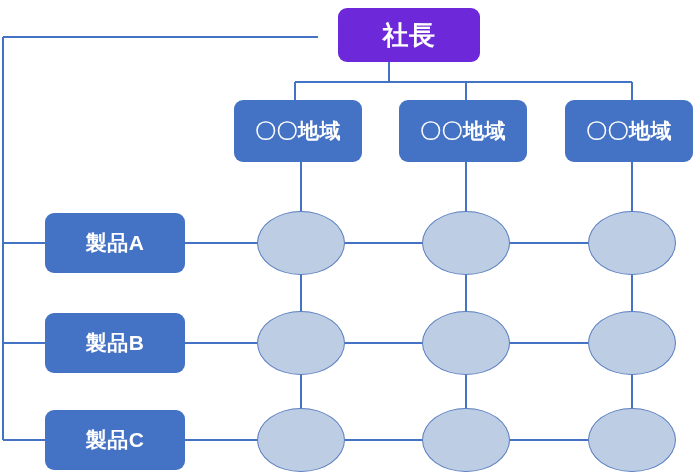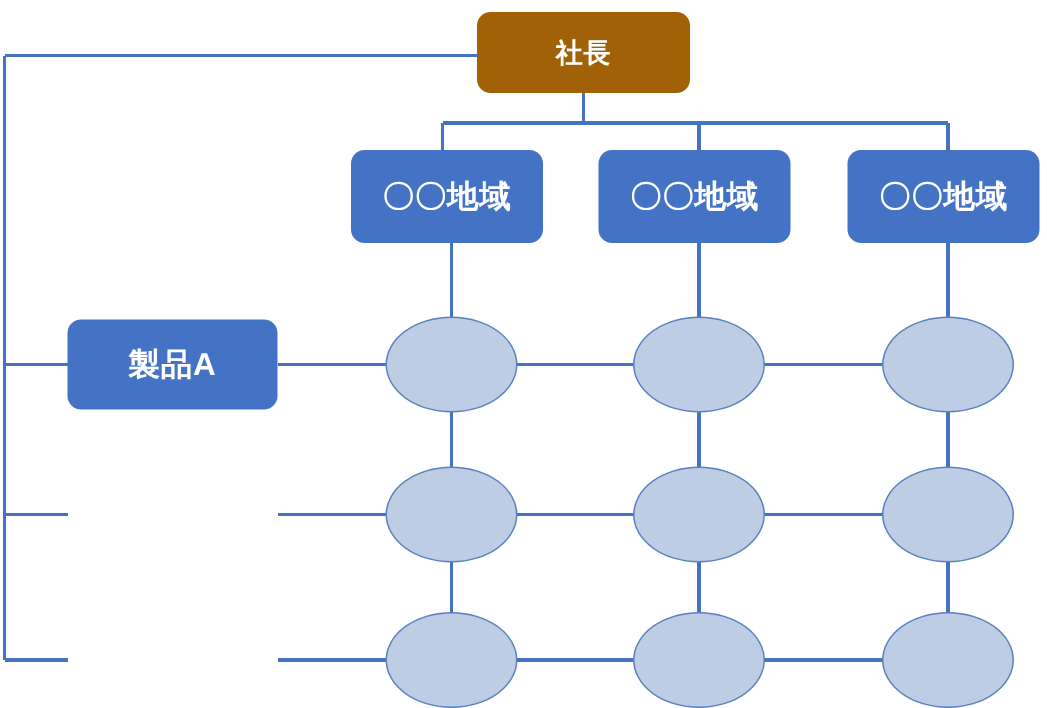--- a/index.html
+++ b/index.html
@@ -34,22 +34,23 @@
     text-align: center;
     white-space: nowrap;
   }
   .box {
     border-radius: 9px;
     font-size: 21px;
     font-weight: bold;
     letter-spacing: 0.5px;
   }
   .box-ceo {
-    background: #a16207;
-    font-size: 18px;
+    background: #6d28d9;
+    font-size: 26px;
+    margin-left: 20px;
   }
   .box-region {
     background: #4472c4;
     justify-content: center;
   }
   .box-product {
     background: #4472c4;
   }
   .ellipse {
     position: absolute;
@@ -99,20 +100,26 @@
   <div class="node box box-region" style="left:399px; top:100px; width:128px; height:62px;">
     <span>〇〇地域</span>
   </div>
   <div class="node box box-region" style="left:565px; top:100px; width:128px; height:62px;">
     <span>〇〇地域</span>
   </div>
 
   <div class="node box box-product" style="left:45px; top:213px; width:140px; height:60px;">
     <span>製品A</span>
   </div>
+  <div class="node box box-product" style="left:45px; top:313px; width:140px; height:60px;">
+    <span>製品B</span>
+  </div>
+  <div class="node box box-product" style="left:45px; top:410px; width:140px; height:60px;">
+    <span>製品C</span>
+  </div>
 
   <div class="ellipse" style="left:257px; top:211px; width:88px; height:64px;"></div>
   <div class="ellipse" style="left:422px; top:211px; width:88px; height:64px;"></div>
   <div class="ellipse" style="left:588px; top:211px; width:88px; height:64px;"></div>
 
   <div class="ellipse" style="left:257px; top:311px; width:88px; height:64px;"></div>
   <div class="ellipse" style="left:422px; top:311px; width:88px; height:64px;"></div>
   <div class="ellipse" style="left:588px; top:311px; width:88px; height:64px;"></div>
 
   <div class="ellipse" style="left:257px; top:408px; width:88px; height:64px;"></div>

